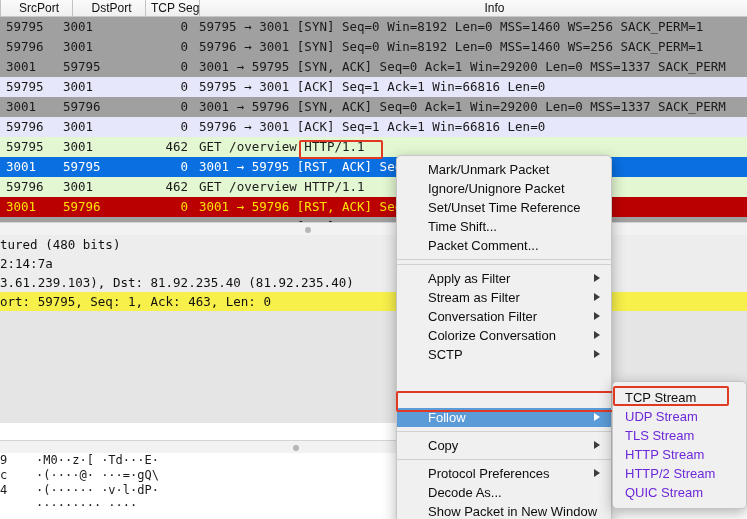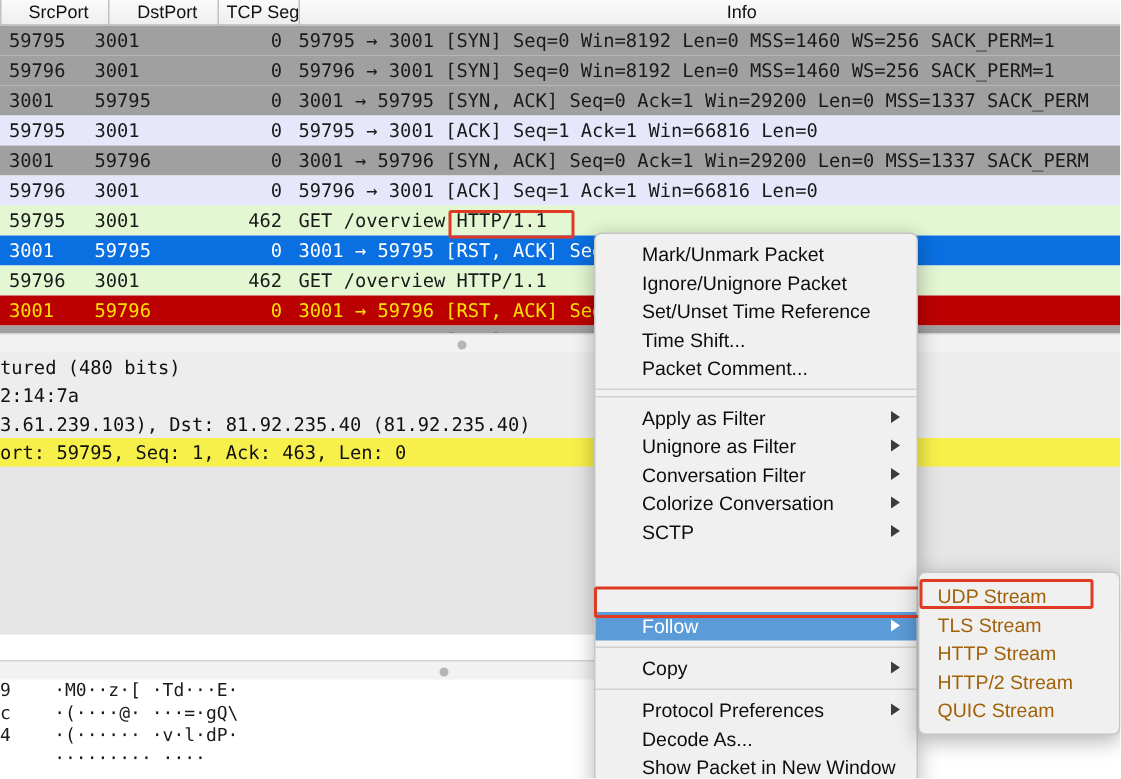--- a/index.html
+++ b/index.html
@@ -216,21 +216,21 @@
     font-size: 13px;
   }
   .smi {
     height: 19px;
     line-height: 19px;
     padding: 0 10px 0 12px;
     white-space: nowrap;
     color: #0d0d0d;
     box-sizing: border-box;
   }
-  .smi.disabled { color: #a16207; }
+  .smi.disabled { color: #6d28d9; }
   #tcp-stream-box {
     position: absolute;
     left: 613px;
     top: 386px;
     width: 116px;
     height: 20px;
     border: 2px solid #e03a25;
     border-radius: 2px;
     box-sizing: border-box;
     pointer-events: none;
@@ -348,35 +348,36 @@
 
   <div id="context-menu">
       <div class="mi"><span>Mark/Unmark Packet</span></div>
       <div class="mi"><span>Ignore/Unignore Packet</span></div>
       <div class="mi"><span>Set/Unset Time Reference</span></div>
       <div class="mi"><span>Time Shift...</span></div>
       <div class="mi"><span>Packet Comment...</span></div>
       <div class="msep"></div>
       <div class="msep"></div>
       <div class="mi"><span>Apply as Filter</span><span class="arrow"></span></div>
-      <div class="mi"><span>Unignore as Filter</span><span class="arrow"></span></div>
+      <div class="mi"><span>Stream as Filter</span><span class="arrow"></span></div>
       <div class="mi"><span>Conversation Filter</span><span class="arrow"></span></div>
       <div class="mi"><span>Colorize Conversation</span><span class="arrow"></span></div>
       <div class="mi"><span>SCTP</span><span class="arrow"></span></div>
       <div class="mi selected"><span>Follow</span><span class="arrow"></span></div>
       <div class="msep"></div>
       <div class="mi"><span>Copy</span><span class="arrow"></span></div>
       <div class="msep"></div>
       <div class="mi"><span>Protocol Preferences</span><span class="arrow"></span></div>
       <div class="mi"><span>Decode As...</span></div>
       <div class="mi"><span>Show Packet in New Window</span></div>
     </div>
   <div id="follow-box"></div>
 
   <div id="submenu">
+      <div class="smi">TCP Stream</div>
       <div class="smi disabled">UDP Stream</div>
       <div class="smi disabled">TLS Stream</div>
       <div class="smi disabled">HTTP Stream</div>
       <div class="smi disabled">HTTP/2 Stream</div>
       <div class="smi disabled">QUIC Stream</div>
     </div>
   <div id="tcp-stream-box"></div>
 
 </div>
 

